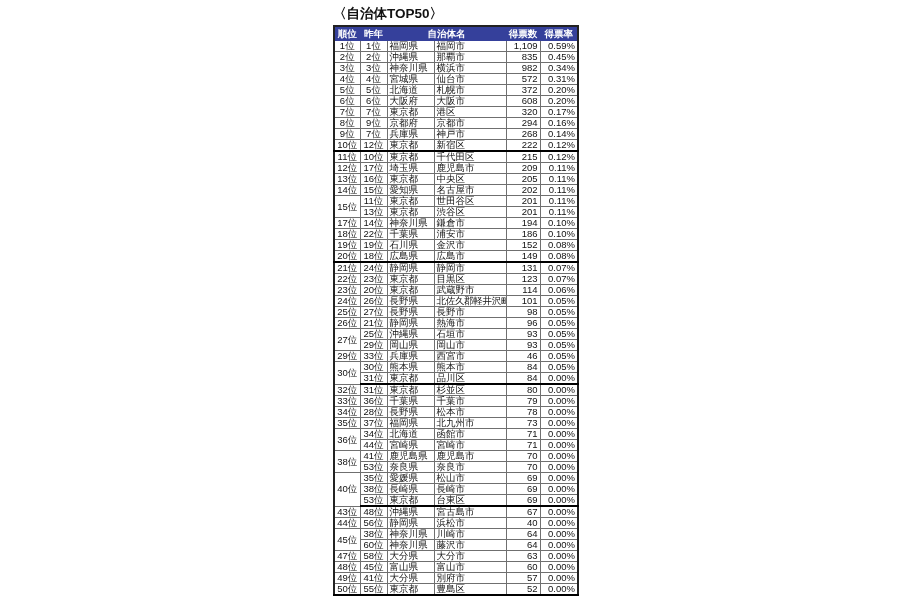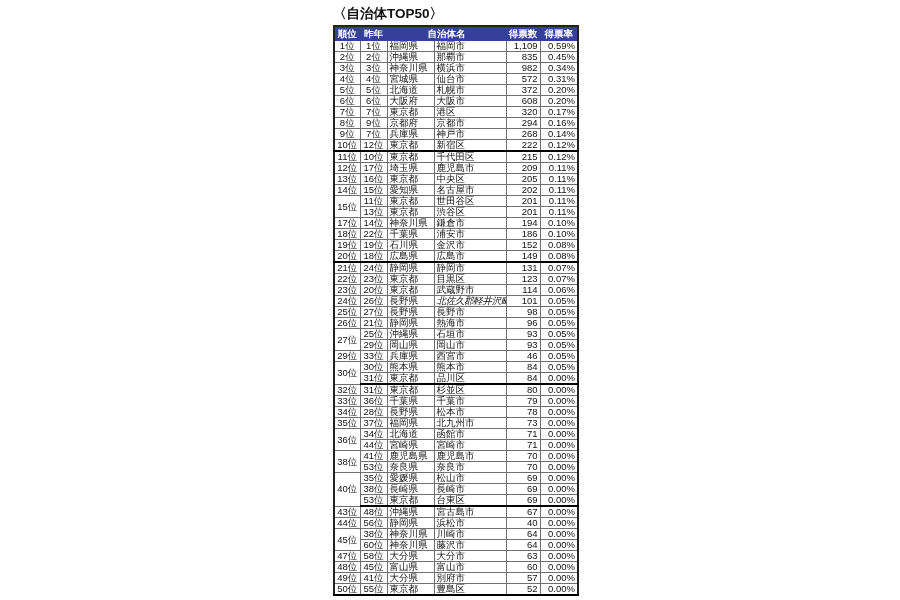--- a/index.html
+++ b/index.html
@@ -16,21 +16,21 @@
     white-space:nowrap;overflow:hidden;text-align:center;
   }
   table.top50 td{
     font-size:9.5px;color:#111;height:10px;line-height:10px;
     padding:0 2px;border:1px solid #6f6f6f;
     white-space:nowrap;overflow:hidden;
   }
   td.c-rank,td.c-prev{text-align:center;padding:0 1px;}
   td.c-pref,td.c-city{text-align:left;padding-left:3px;}
   td.c-votes,td.c-rate{text-align:right;padding-right:3px;}
-  td.shrink{font-size:8px;letter-spacing:-0.3px;font-style:italic;}
+  td.shrink{font-size:8px;letter-spacing:-0.3px;}
   tr.group-end > td{border-bottom:2px solid #000;}
   td.group-end-cell{border-bottom:2px solid #000;}
 </style>
 </head>
 <body>
 
 <div class="page">
   <div class="content">
     <div class="title">〈自治体TOP50〉</div>
     <table class="top50">

